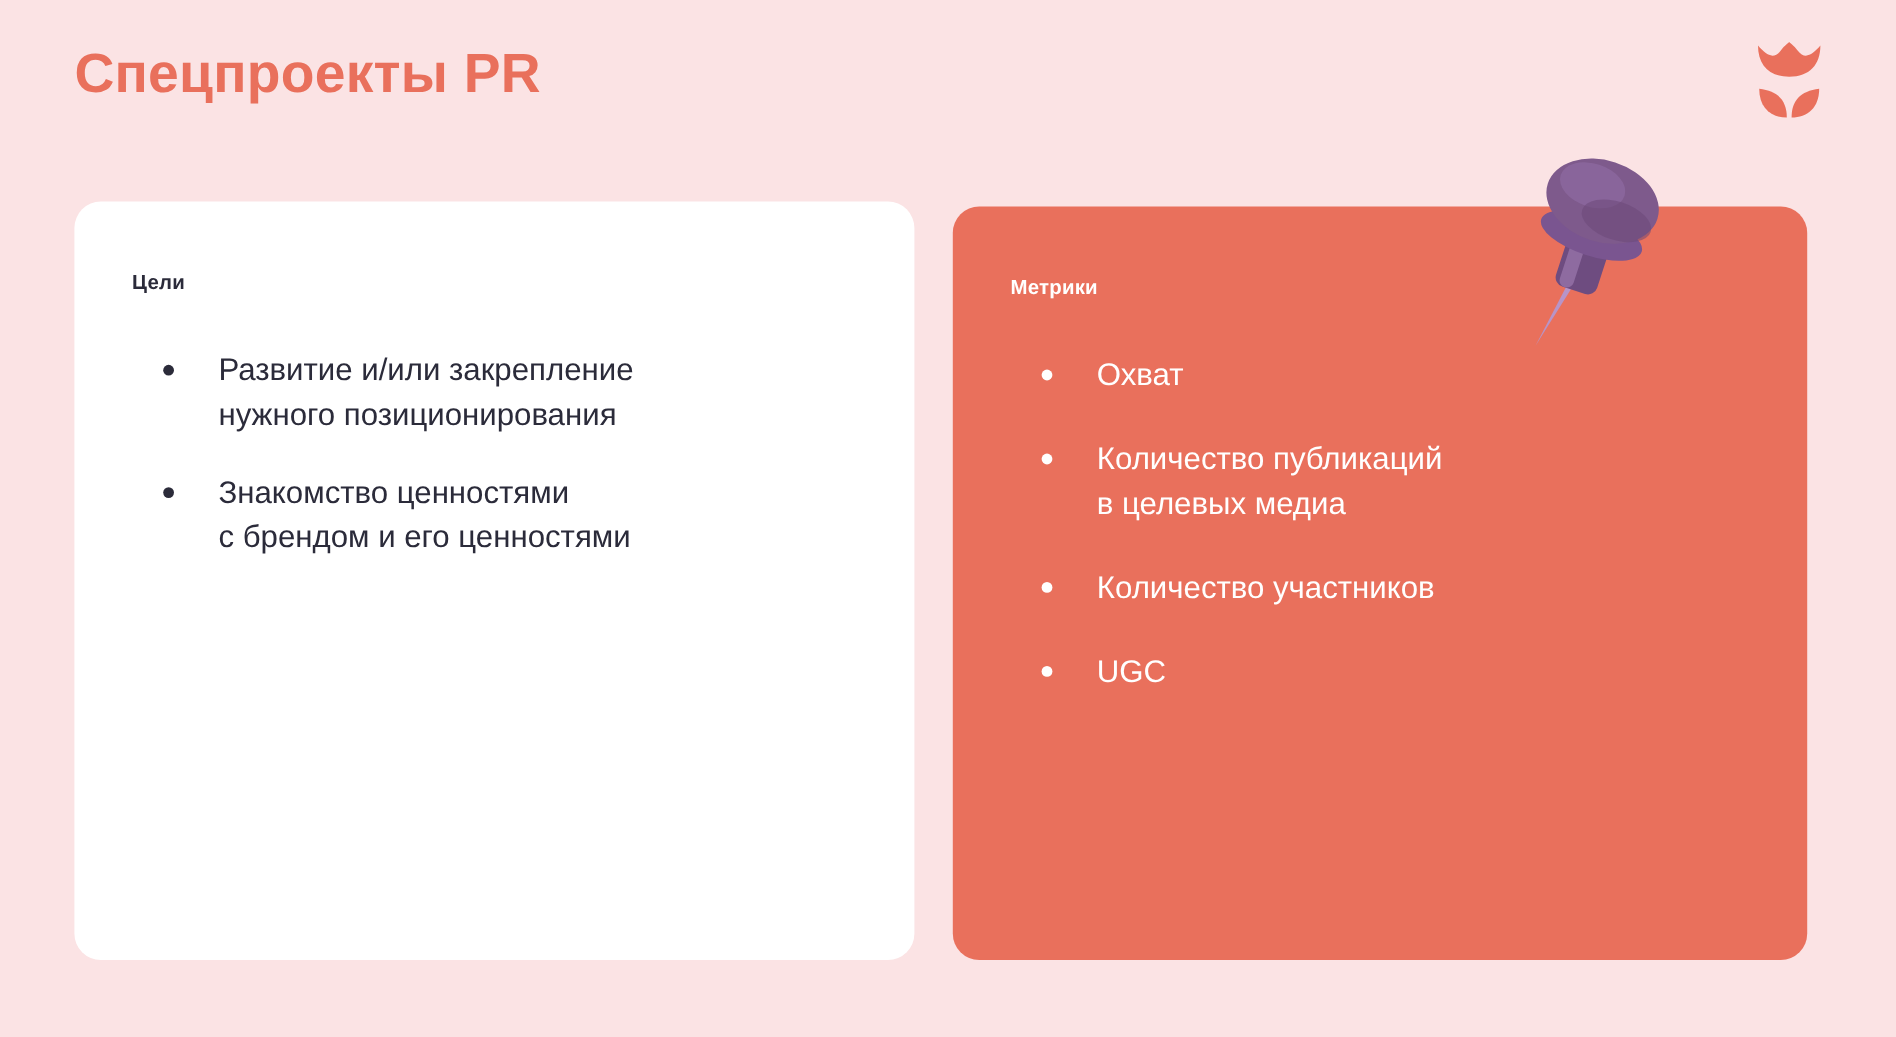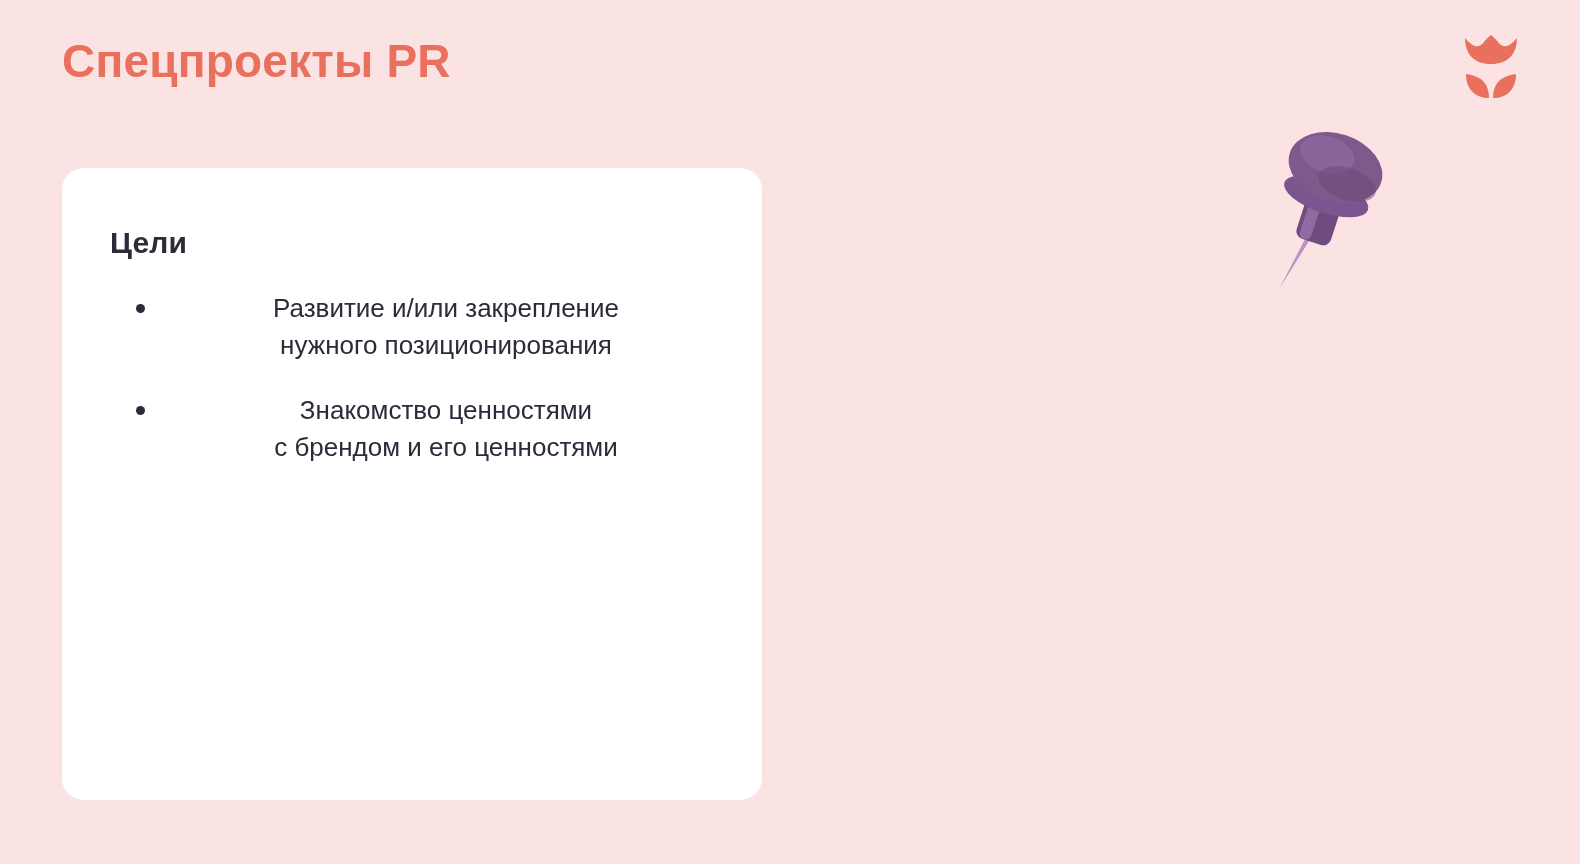--- a/index.html
+++ b/index.html
@@ -59,21 +59,21 @@
     left: 794px;
     top: 172px;
     width: 712px;
     height: 628px;
     background: #E9705C;
   }
 
   .card-heading {
     position: absolute;
     top: 58px;
-    font-size: 30px;
+    font-size: 17px;
     font-weight: bold;
     letter-spacing: 0.2px;
   }
   .card-left .card-heading {
     left: 48px;
     color: #2B2B3A;
   }
   .card-right .card-heading {
     left: 48px;
     color: #FFFFFF;
@@ -99,21 +99,20 @@
   .bullet-item {
     position: relative;
     padding-left: 72px;
     margin-bottom: 28px;
     font-size: 26px;
     line-height: 1.42;
     white-space: pre-line;
   }
   .card-left .bullet-item {
     color: #2B2B3A;
-    text-align: center;
   }
   .card-right .bullet-item {
     color: #FFFFFF;
   }
   .bullet-item::before {
     content: "";
     position: absolute;
     left: 26px;
     top: 14px;
     width: 9px;
@@ -153,20 +152,30 @@
   <div class="card card-left">
     <div class="card-heading">Цели</div>
     <ul class="bullet-list">
       <li class="bullet-item">Развитие и/или закрепление
 нужного позиционирования</li>
       <li class="bullet-item">Знакомство ценностями
 с брендом и его ценностями</li>
     </ul>
   </div>
 
+  <div class="card card-right">
+    <div class="card-heading">Метрики</div>
+    <ul class="bullet-list">
+      <li class="bullet-item">Охват</li>
+      <li class="bullet-item">Количество публикаций
+в целевых медиа</li>
+      <li class="bullet-item">Количество участников</li>
+      <li class="bullet-item">UGC</li>
+    </ul>
+  </div>
 
   <div class="pushpin">
     <svg viewBox="0 0 160 195" width="160" height="195" aria-hidden="true">
       <g transform="rotate(18 80 90)">
 
         <path d="M74 128 L64 188 L78 132 Z" fill="#B894C7"></path>
 
         <rect x="62" y="86" width="36" height="48" rx="8" fill="#6E4C80"></rect>
         <rect x="66" y="86" width="12" height="48" rx="6" fill="#8E6BA0"></rect>
 

